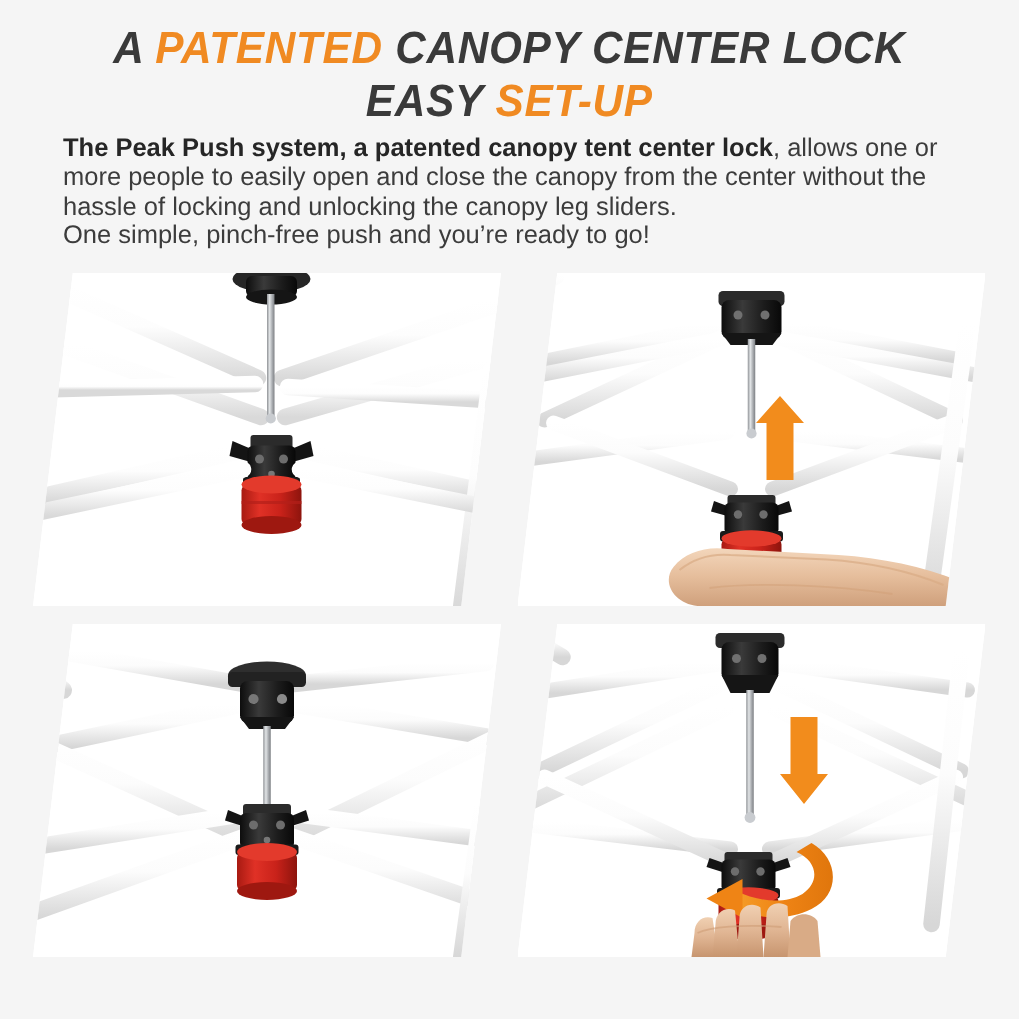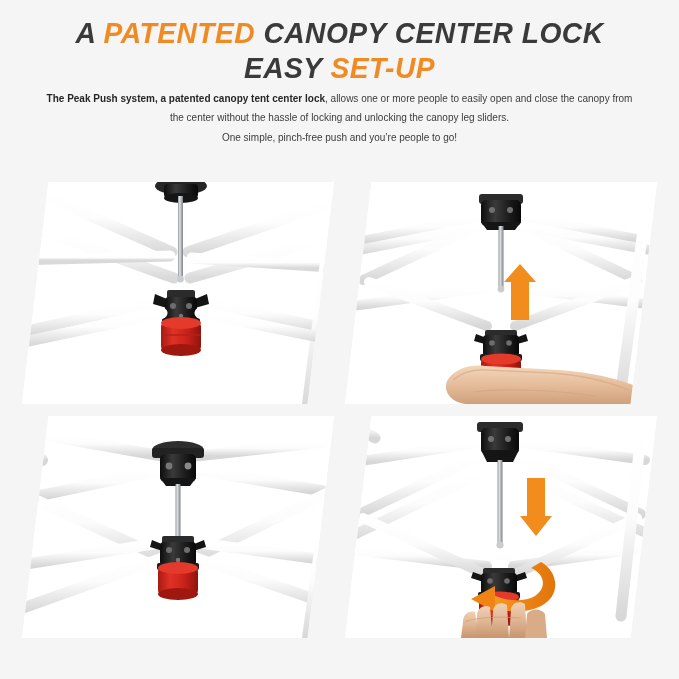--- a/index.html
+++ b/index.html
@@ -22,22 +22,21 @@
     color:#3a3a3a;
     font-stretch:condensed;
     transform:scaleX(0.94);
   }
   .headline .l2{display:block;margin-top:5px;}
   .hl-accent{color:#f08a22;}
 
   
   .blurb{
     position:absolute;left:42px;top:89px;width:595px;
-    text-align:center;
-    font-size:10px;line-height:19.4px;
+    font-size:17px;line-height:19.4px;
     color:#3c3c3c;
   }
   .blurb b{font-weight:bold;color:#262626;}
 
   
   .panels{position:absolute;left:0;top:182px;width:679px;height:460px;}
   .panel{
     position:absolute;
     overflow:hidden;
     background:#ffffff;
@@ -60,21 +59,21 @@
 <div class="page">
 
   <div class="headline">
     <span><span>A </span><span class="hl-accent">PATENTED</span><span> CANOPY CENTER LOCK</span></span>
     <span class="l2"><span>EASY </span><span class="hl-accent">SET-UP</span></span>
   </div>
 
   <div class="blurb">
     <b>The Peak Push system, a patented canopy tent center lock</b><span>, allows one or more people to easily open and close the canopy from the center without the hassle of locking and unlocking the canopy leg sliders.</span>
     <br>
-    <span>One simple, pinch-free push and you’re people to go!</span>
+    <span>One simple, pinch-free push and you’re ready to go!</span>
   </div>
 
   <div class="panels">
 
     <div class="panel p-tl">
       <div class="scene">
         <svg viewBox="0 0 312 222" preserveAspectRatio="none">
           <defs>
             <linearGradient id="barA" x1="0" y1="0" x2="0" y2="1">
               <stop offset="0" stop-color="#ffffff"></stop>

